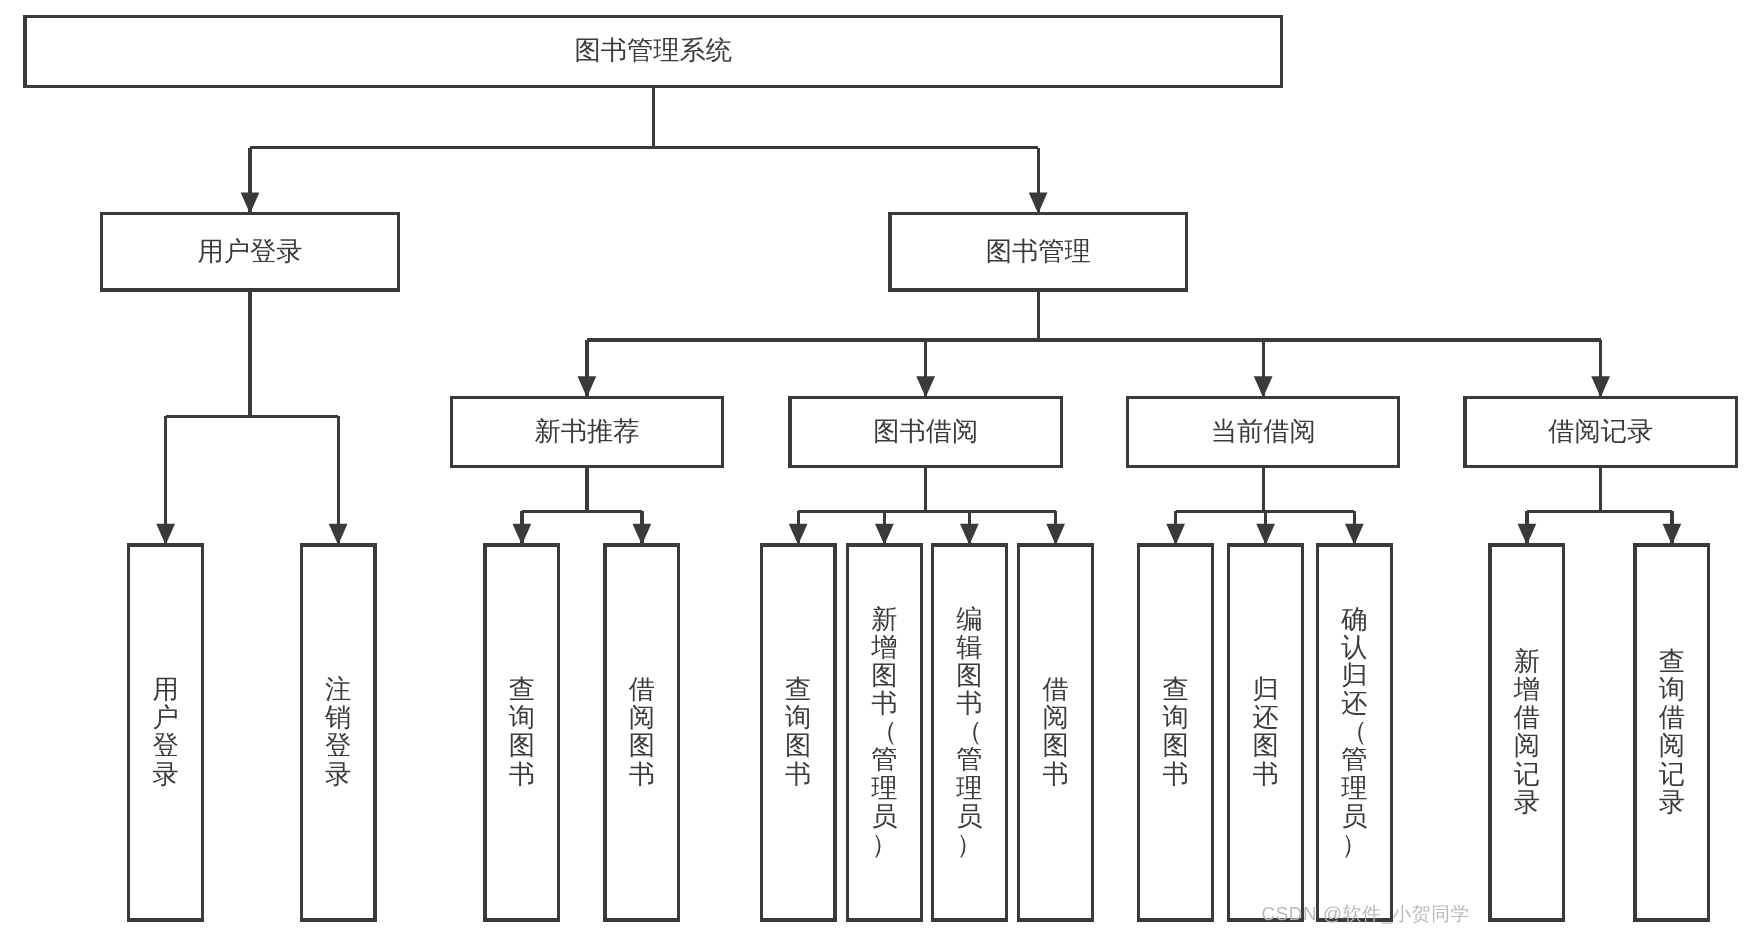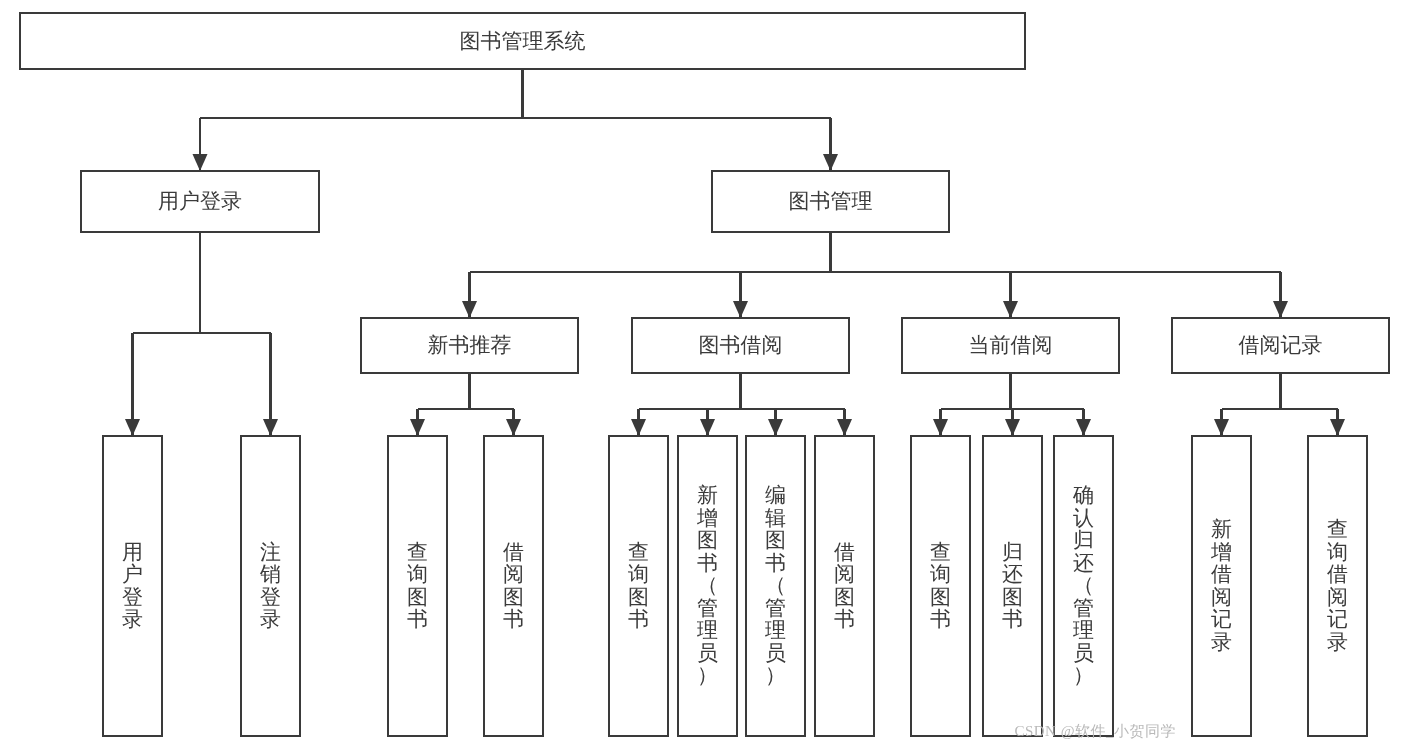--- a/index.html
+++ b/index.html
@@ -54,21 +54,21 @@
   .node-label-v {
     font-family: "Liberation Sans", "DejaVu Sans", sans-serif;
     font-size: 21px;
     fill: #3b3b3b;
     text-anchor: middle;
   }
   .watermark {
     position: absolute;
     right: 12px;
     bottom: 6px;
-    font-family: Liberation Serif, serif;
+    font-family: Liberation Sans, sans-serif;
     font-size: 15px;
     color: #b9b9b9;
     letter-spacing: 0.5px;
     white-space: nowrap;
     pointer-events: none;
   }
 </style>
 </head>
 <body>
 

